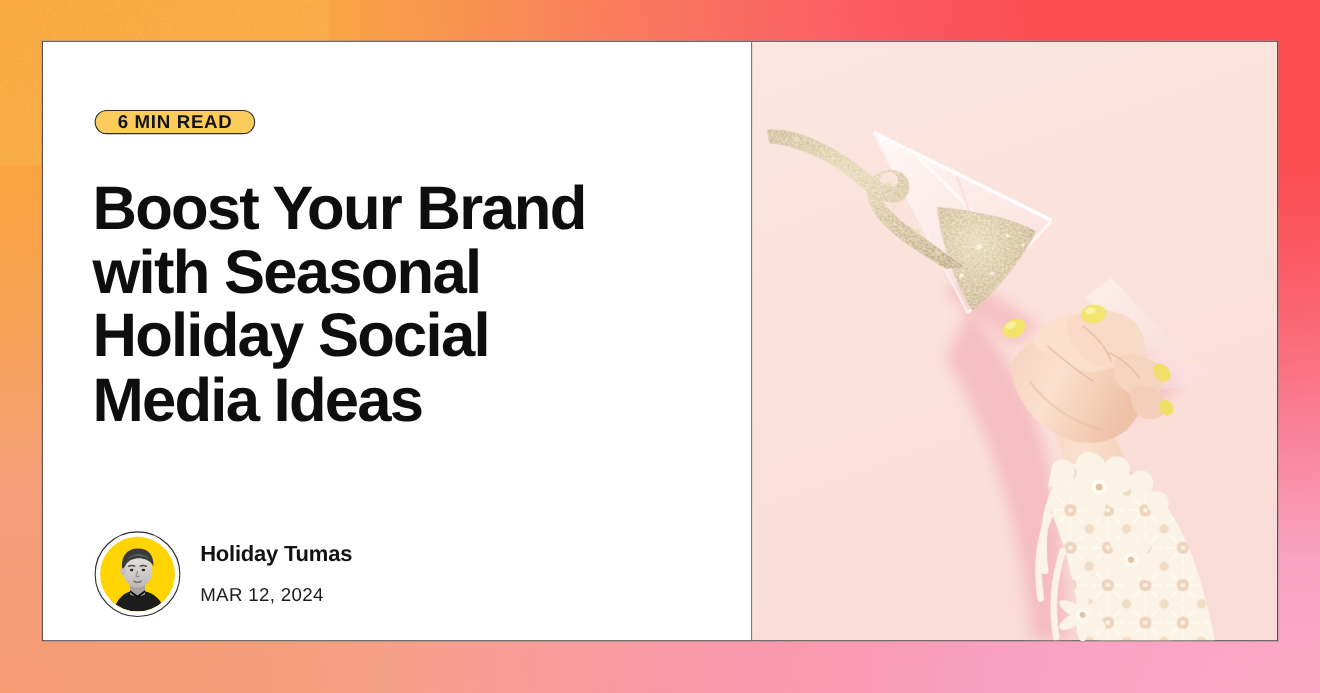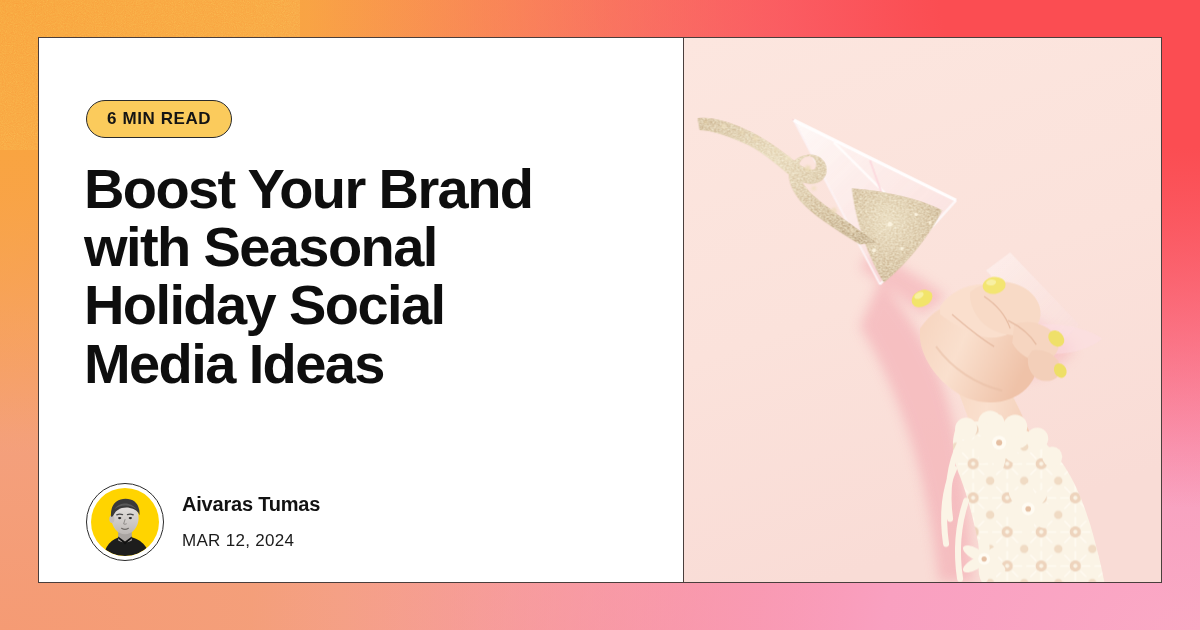--- a/index.html
+++ b/index.html
@@ -38,21 +38,21 @@
   
   #text-pane {
     width:645px; flex:0 0 645px; height:100%;
     background:#ffffff;
     position:relative;
     border-right:1.6px solid #4a3e3c;
   }
 
   #read-badge {
     position:absolute; left:47px; top:62px;
-    height:38px; padding:0 20px;
+    height:22px; padding:0 20px;
     display:flex; align-items:center;
     border-radius:19px;
     background:#FBCB5C;
     border:1.5px solid #2b2b2b;
   }
   #read-badge .badge-text {
     font-size:17px; font-weight:bold; letter-spacing:.6px;
     color:#141414; white-space:nowrap;
   }
 
@@ -162,21 +162,21 @@
                 <path d="M35 32.5 L33.6 37 q1.4 .8 2.8 0" stroke="#8e8a87" stroke-width="1" fill="none" stroke-linecap="round"></path>
                 <path d="M31.5 41.5 q3.5 2.2 7 0" stroke="#6f6b68" stroke-width="1.2" fill="none" stroke-linecap="round"></path>
 
                 <path d="M28 52 L35 58 L42 52 L42 50 L35 55 L28 50 Z" fill="#111"></path>
               </g>
             </svg>
           </div>
         </div>
 
         <div id="author-meta">
-          <span id="author-name">Aivaras Tumas</span>
+          <span id="author-name">Holiday Tumas</span>
           <span id="post-date">MAR 12, 2024</span>
         </div>
 
       </div>
     </div>
 
     <div id="photo-pane">
       <svg viewBox="0 0 477 543" preserveAspectRatio="xMidYMid slice" xmlns="http://www.w3.org/2000/svg">
         <defs>
           <linearGradient id="bgPink" x1="0" y1="0" x2="0.3" y2="1">

